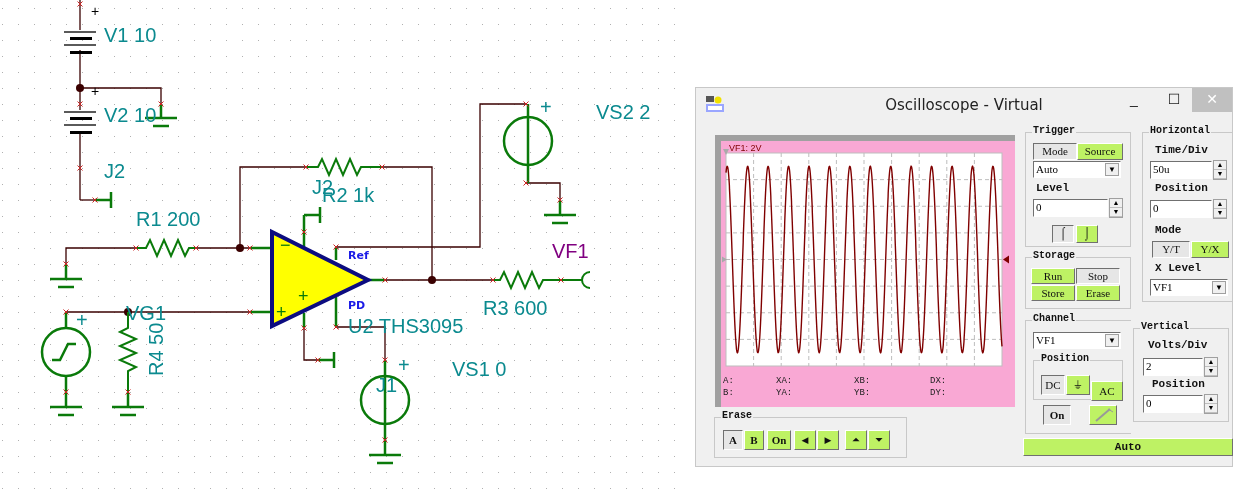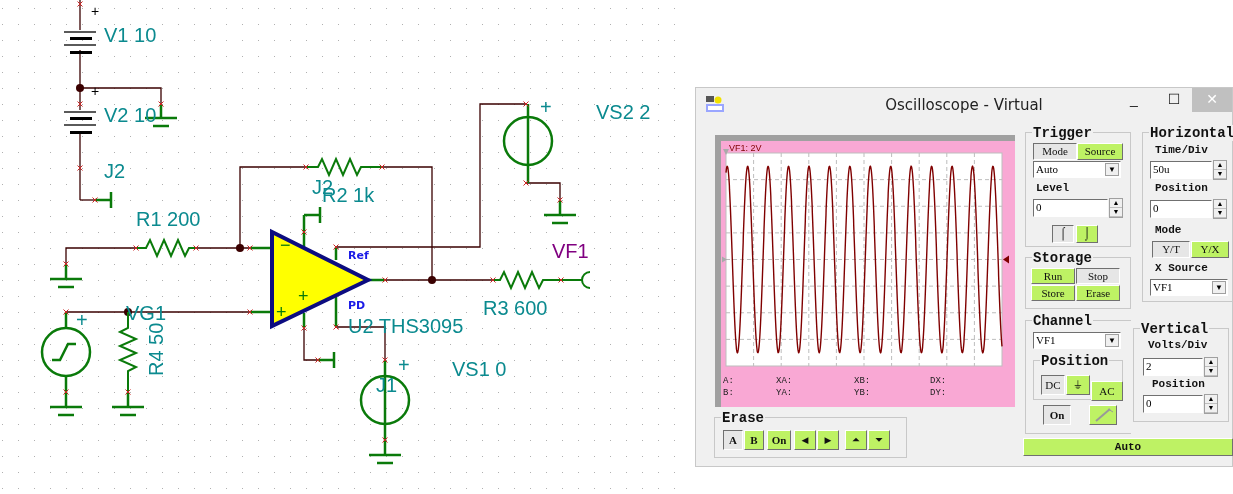--- a/index.html
+++ b/index.html
@@ -15,21 +15,21 @@
        border:1px solid #c8c8c8;box-sizing:border-box;margin-top:39px;}
   #osc .titlebar{position:absolute;left:0;top:0;width:100%;height:32px;background:#f0f0f0;}
   #osc .app-icon{position:absolute;left:10px;top:8px;width:18px;height:16px;}
   #osc .title{position:absolute;left:0;right:0;top:8px;text-align:center;font-size:15px;color:#222;
        font-family:"DejaVu Sans",sans-serif;}
   #osc .wbtn{position:absolute;top:0;height:24px;width:36px;text-align:center;line-height:22px;
        font-size:14px;color:#222;}
   #osc .wbtn.close{background:#c0c0c0;color:#fff;width:40px;right:0;}
   .grp{position:absolute;border:1px solid #c8c8c8;box-sizing:border-box;}
   .grp > .legend{position:absolute;top:-8px;left:6px;background:#f0f0f0;padding:0 1px;
-       font-family:"Liberation Mono",monospace;font-weight:bold;font-size:14px;color:#111;}
+       font-family:"Liberation Mono",monospace;font-weight:bold;font-size:10px;color:#111;}
   .btn{position:absolute;background:#bef264;border:1px solid;border-color:#fff #707070 #707070 #fff;
        box-sizing:border-box;font-family:"Liberation Serif",serif;font-size:11px;text-align:center;
        color:#111;line-height:14px;}
   .btn.pressed{border-color:#707070 #fff #fff #707070;background:#e6e6e6;}
   .lab{position:absolute;font-family:"Liberation Mono",monospace;font-weight:bold;font-size:11px;color:#111;}
   .field{position:absolute;background:#fff;border:1px solid;border-color:#707070 #fff #fff #707070;
        box-sizing:border-box;font-family:"Liberation Serif",serif;font-size:11px;padding-left:2px;line-height:14px;color:#000;}
   .spin{position:absolute;width:14px;border:1px solid #a0a0a0;box-sizing:border-box;background:#f0f0f0;}
   .spin div{height:50%;font-size:7px;text-align:center;line-height:7px;border-bottom:1px solid #c0c0c0;box-sizing:border-box;}
   .dd-arrow{position:absolute;right:1px;top:1px;width:14px;bottom:1px;background:#f0f0f0;border:1px solid #a0a0a0;
@@ -292,21 +292,21 @@
       </div>
     <div class="lab" style="left:12px;top:49px;">Position</div>
     <div class="field" style="left:7px;top:67px;width:62px;height:18px;">0</div>
     <div class="spin" style="left:70px;top:66px;height:20px;">
         <div>▲</div>
         <div>▼</div>
       </div>
     <div class="lab" style="left:12px;top:91px;">Mode</div>
     <div class="btn pressed" style="left:9px;top:108px;width:38px;height:17px;">Y/T</div>
     <div class="btn" style="left:48px;top:108px;width:38px;height:17px;">Y/X</div>
-    <div class="lab" style="left:12px;top:129px;">X Source</div>
+    <div class="lab" style="left:12px;top:129px;">X Level</div>
     <div class="field" style="left:7px;top:146px;width:78px;height:17px;">
       <span>VF1</span>
       <div class="dd-arrow">▼</div>
     </div>
   </div>
 
   <div class="grp" style="left:329px;top:169px;width:106px;height:52px;">
     <span class="legend">Storage</span>
     <div class="btn" style="left:5px;top:10px;width:44px;height:16px;">Run</div>
     <div class="btn pressed" style="left:50px;top:10px;width:44px;height:16px;">Stop</div>

